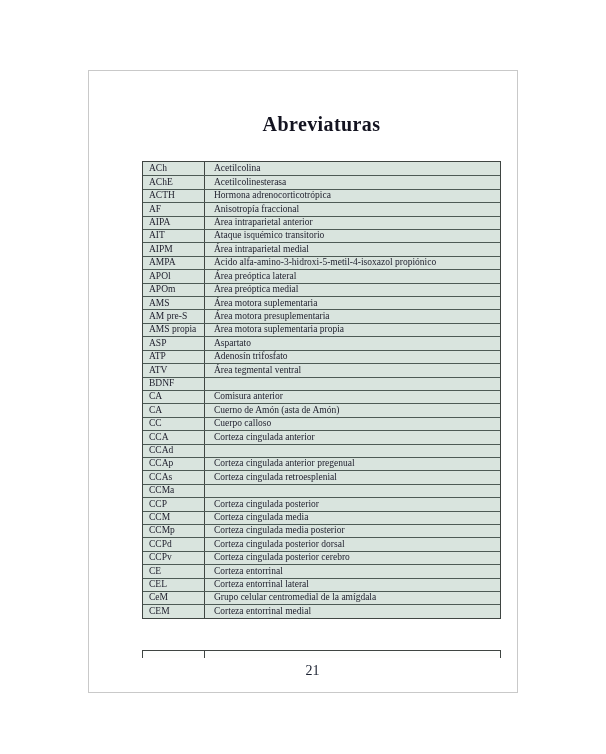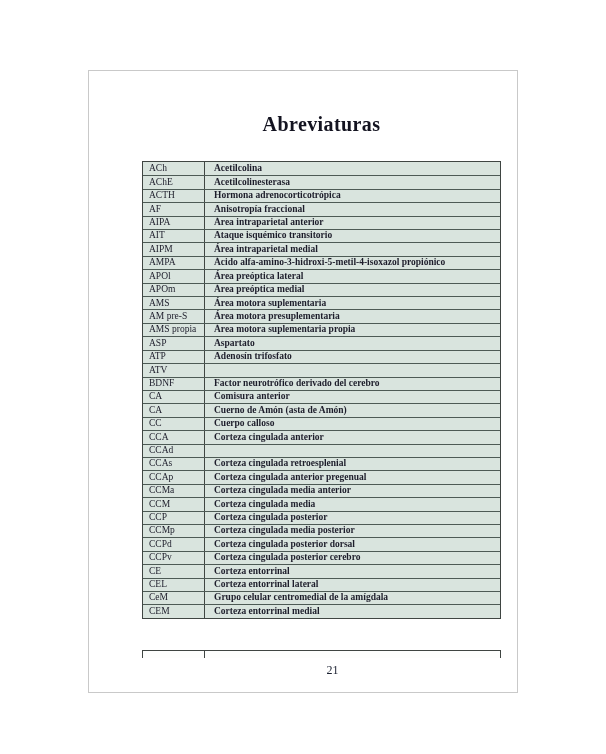--- a/index.html
+++ b/index.html
@@ -66,46 +66,45 @@
   }
   .cell.abbr {
     width: 62px;
     flex: 0 0 62px;
     padding-left: 6px;
     border-right: 1px solid #3f4542;
   }
   .cell.meaning {
     flex: 1;
     padding-left: 9px;
-    font-weight: bold;
   }
   .clipped-row {
     position: absolute;
     left: 53px;
     top: 579px;
     width: 359px;
     height: 8px;
     box-sizing: border-box;
     border: 1px solid #3f4542;
     border-bottom: none;
     background: #fdfefd;
   }
   .clipped-row .divider {
     width: 62px;
     height: 100%;
     box-sizing: border-box;
     border-right: 1px solid #3f4542;
   }
   .page-number {
     position: absolute;
-    left: 64px;
+    left: 44px;
     top: 592px;
     width: 359px;
     text-align: center;
-    font-size: 12px;
+    font-size: 14px;
     color: #1a2030;
   }
 </style>
 </head>
 <body>
 
 <div class="canvas">
   <div class="page">
 
     <div class="page-title">Abreviaturas</div>
@@ -166,24 +165,24 @@
         <div class="t-row">
           <div class="cell abbr">ASP</div>
           <div class="cell meaning">Aspartato</div>
         </div>
         <div class="t-row">
           <div class="cell abbr">ATP</div>
           <div class="cell meaning">Adenosín trifosfato</div>
         </div>
         <div class="t-row">
           <div class="cell abbr">ATV</div>
+          <div class="cell meaning">Área tegmental ventral</div>
         </div>
         <div class="t-row">
           <div class="cell abbr">BDNF</div>
-          <div class="cell meaning">Factor neurotrófico derivado del cerebro</div>
         </div>
         <div class="t-row">
           <div class="cell abbr">CA</div>
           <div class="cell meaning">Comisura anterior</div>
         </div>
         <div class="t-row">
           <div class="cell abbr">CA</div>
           <div class="cell meaning">Cuerno de Amón (asta de Amón)</div>
         </div>
         <div class="t-row">
@@ -191,38 +190,37 @@
           <div class="cell meaning">Cuerpo calloso</div>
         </div>
         <div class="t-row">
           <div class="cell abbr">CCA</div>
           <div class="cell meaning">Corteza cingulada anterior</div>
         </div>
         <div class="t-row">
           <div class="cell abbr">CCAd</div>
         </div>
         <div class="t-row">
+          <div class="cell abbr">CCAp</div>
+          <div class="cell meaning">Corteza cingulada anterior pregenual</div>
+        </div>
+        <div class="t-row">
           <div class="cell abbr">CCAs</div>
           <div class="cell meaning">Corteza cingulada retroesplenial</div>
         </div>
         <div class="t-row">
-          <div class="cell abbr">CCAp</div>
-          <div class="cell meaning">Corteza cingulada anterior pregenual</div>
-        </div>
-        <div class="t-row">
           <div class="cell abbr">CCMa</div>
-          <div class="cell meaning">Corteza cingulada media anterior</div>
+        </div>
+        <div class="t-row">
+          <div class="cell abbr">CCP</div>
+          <div class="cell meaning">Corteza cingulada posterior</div>
         </div>
         <div class="t-row">
           <div class="cell abbr">CCM</div>
           <div class="cell meaning">Corteza cingulada media</div>
-        </div>
-        <div class="t-row">
-          <div class="cell abbr">CCP</div>
-          <div class="cell meaning">Corteza cingulada posterior</div>
         </div>
         <div class="t-row">
           <div class="cell abbr">CCMp</div>
           <div class="cell meaning">Corteza cingulada media posterior</div>
         </div>
         <div class="t-row">
           <div class="cell abbr">CCPd</div>
           <div class="cell meaning">Corteza cingulada posterior dorsal</div>
         </div>
         <div class="t-row">

